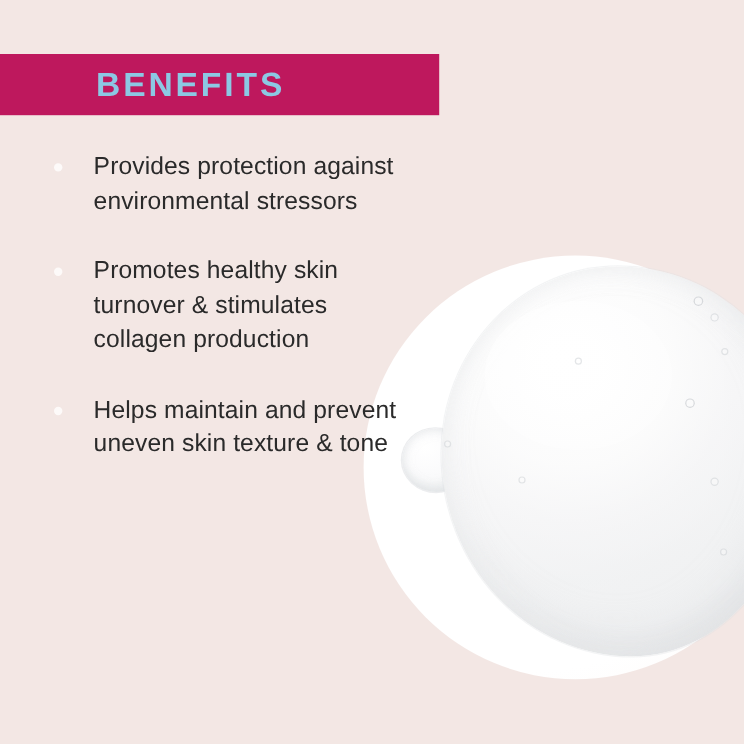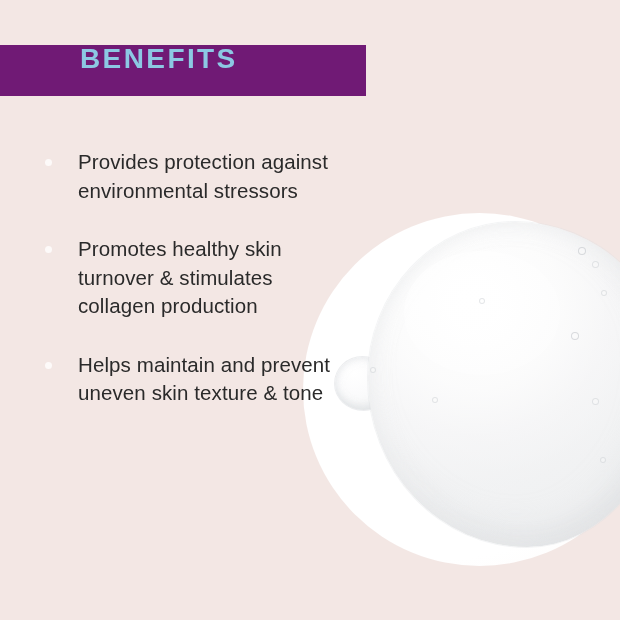--- a/index.html
+++ b/index.html
@@ -94,41 +94,42 @@
     border-color: rgba(196,199,204,0.45);
   }
 
   
   .header-band {
     position: absolute;
     left: 0;
     top: 45px;
     width: 366px;
     height: 51px;
-    background: #701a75;
+    background: #be185d;
     z-index: 2;
     display: flex;
+    align-items: center;
   }
 
   .page-title {
     margin-left: 80px;
     color: #8cc8e3;
     font-size: 28px;
     font-weight: bold;
     letter-spacing: 2.4px;
     line-height: 1;
     font-family: "Liberation Sans", sans-serif;
     white-space: nowrap;
   }
 
   
   .benefits-list {
     position: absolute;
     left: 40px;
-    top: 148px;
+    top: 125px;
     width: 300px;
     z-index: 3;
     list-style: none;
     margin: 0;
     padding: 0;
   }
 
   .benefit-item {
     position: relative;
     padding-left: 38px;

